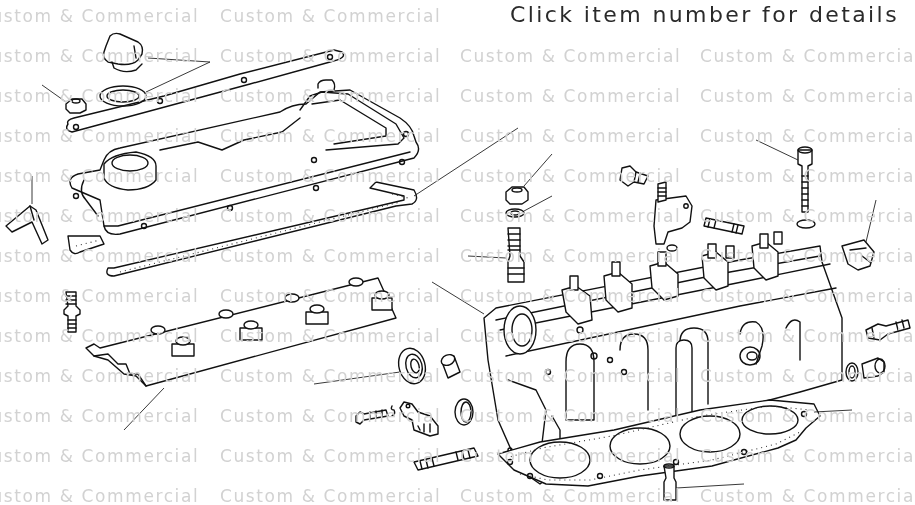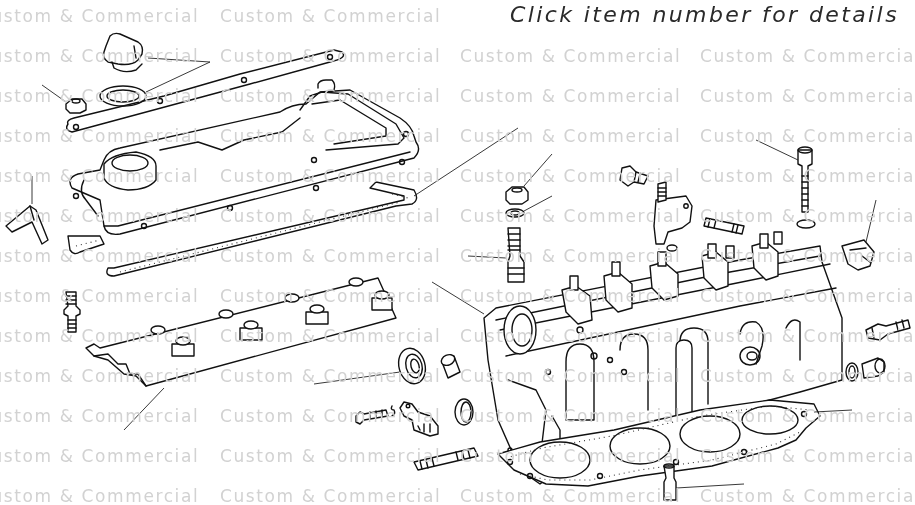--- a/index.html
+++ b/index.html
@@ -6,21 +6,21 @@
     body { width: 915px; height: 505px; overflow: hidden; position: relative;
            font-family: "DejaVu Sans", sans-serif; }
     .stage { position: absolute; left: 0; top: 0; width: 915px; height: 505px; overflow: hidden; background: #fff; }
     .diagram { position: absolute; left: 0; top: 0; width: 915px; height: 505px; }
     .watermark-layer { position: absolute; left: 0; top: 0; width: 915px; height: 505px; pointer-events: none; }
     .wm-row { position: absolute; left: 0; height: 24px; white-space: nowrap; }
     .wm-cell { position: absolute; top: 0; font-family: "DejaVu Sans", sans-serif;
                font-size: 17px; letter-spacing: 1.6px; color: #d2d2d2; white-space: nowrap; }
     .header-title { position: absolute; right: 14px; top: 2px; font-family: "DejaVu Sans", sans-serif;
                     font-size: 22px; letter-spacing: 2.4px; color: #2a2a2a; background: #fff;
-                    padding: 0 2px 2px 8px; white-space: nowrap; font-style: italic; }
+                    padding: 0 2px 2px 8px; white-space: nowrap; }
     .part { cursor: pointer; }
     .ln { stroke: #111; stroke-width: 1.4; fill: none; stroke-linejoin: round; stroke-linecap: round; }
     .ln-f { stroke: #111; stroke-width: 1.4; fill: #fff; stroke-linejoin: round; }
     .leader { stroke: #222; stroke-width: 0.9; fill: none; }
     .dots { stroke: #333; stroke-width: 1.1; stroke-dasharray: 1 4; fill: none; }
   </style>
 </head>
 <body>
 
 <div class="stage">

